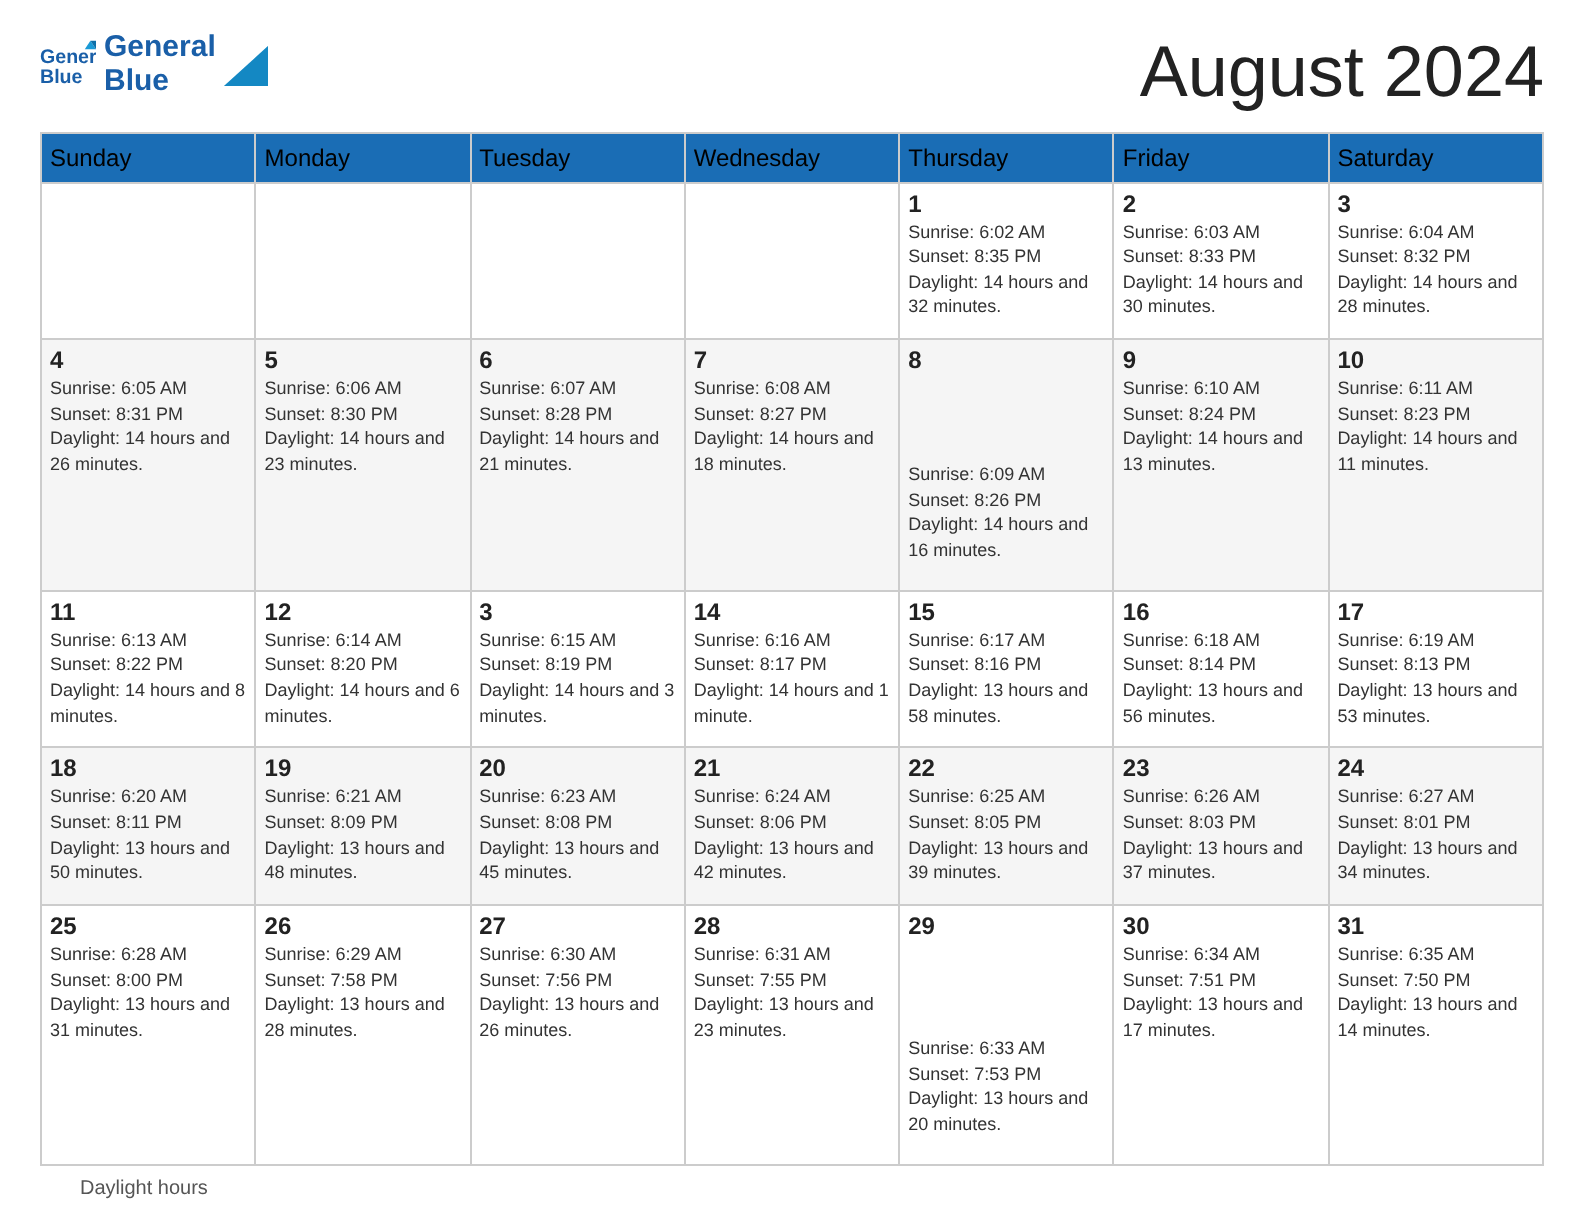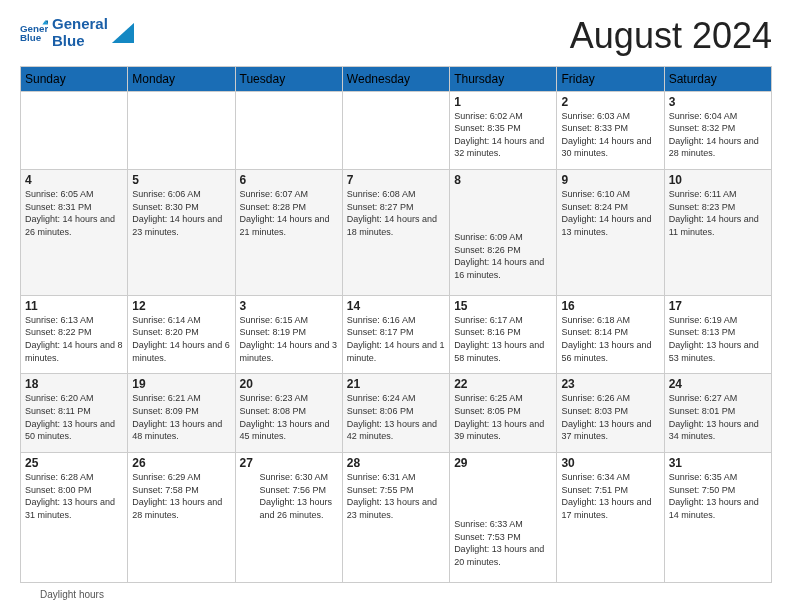--- a/index.html
+++ b/index.html
@@ -296,21 +296,21 @@
 Daylight: 13 hours and 31 minutes.</div>
           </td>
           <td>
             <span class="day-num">26</span>
             <div class="day-info" style="white-space: pre-line;">Sunrise: 6:29 AM
 Sunset: 7:58 PM
 Daylight: 13 hours and 28 minutes.</div>
           </td>
           <td>
             <span class="day-num">27</span>
-            <div class="day-info" style="white-space: pre-line; margin-left: 20px;">Sunrise: 6:30 AM
+            <div class="day-info" style="white-space: pre-line;">Sunrise: 6:30 AM
 Sunset: 7:56 PM
 Daylight: 13 hours and 26 minutes.</div>
           </td>
           <td>
             <span class="day-num">28</span>
             <div class="day-info" style="white-space: pre-line;">Sunrise: 6:31 AM
 Sunset: 7:55 PM
 Daylight: 13 hours and 23 minutes.</div>
           </td>
           <td>

